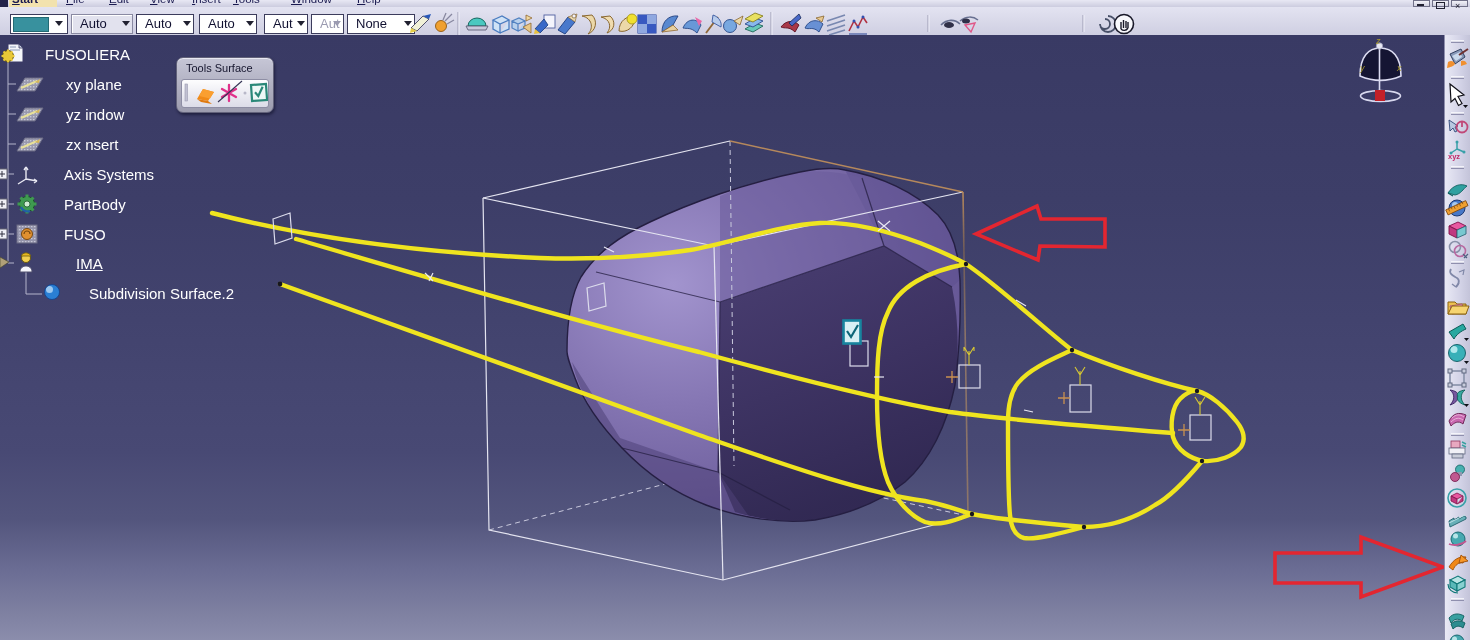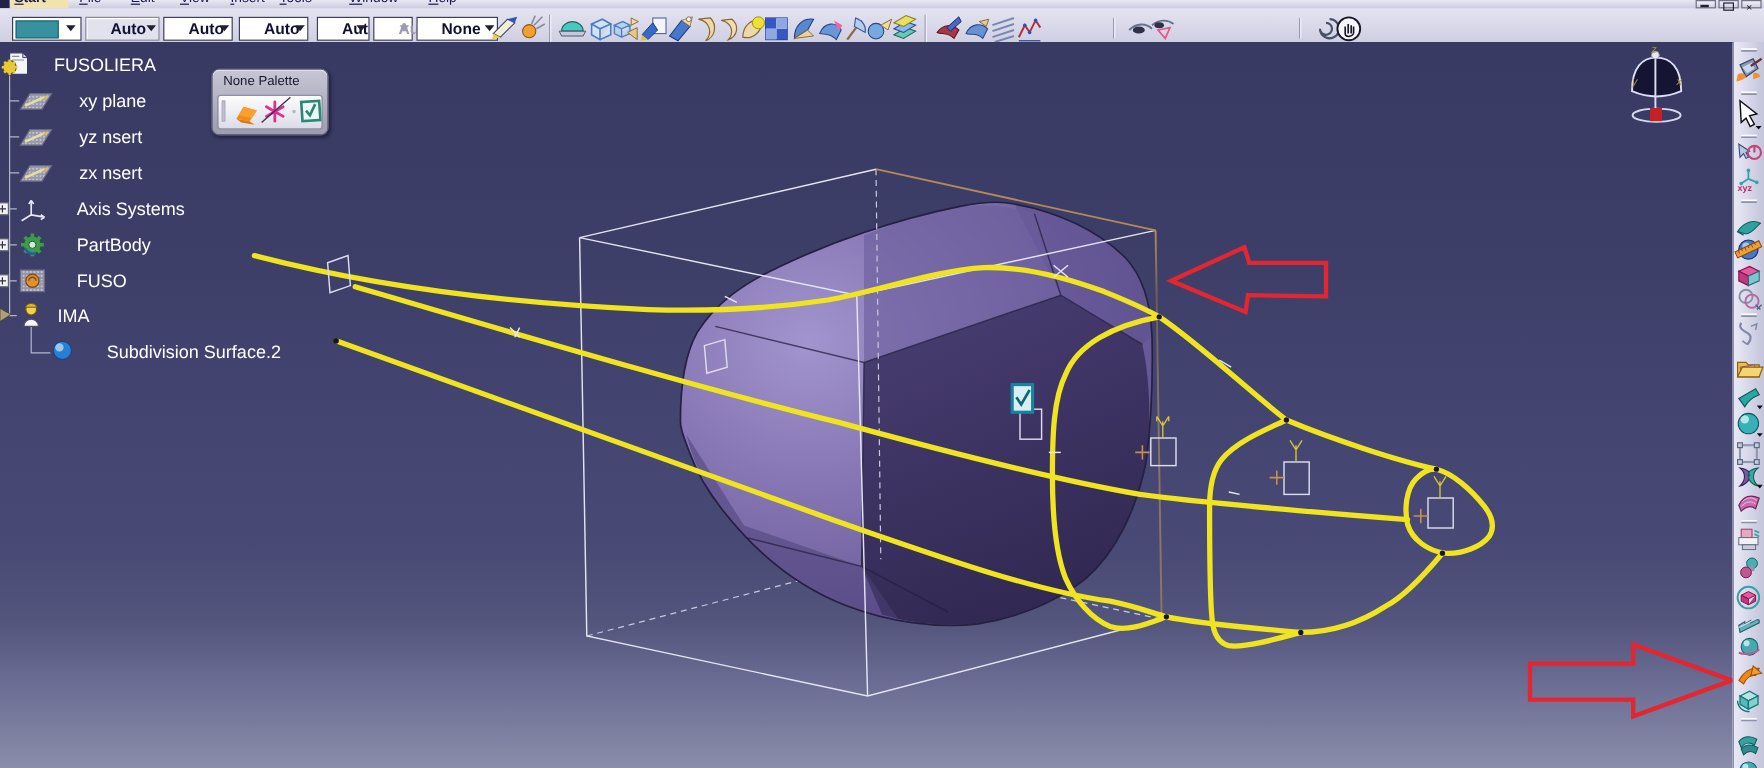--- a/index.html
+++ b/index.html
@@ -6,21 +6,21 @@
   body{width:1470px;height:640px;overflow:hidden;font-family:"Liberation Sans",sans-serif;}
   #app{position:absolute;top:0;left:0;width:1470px;height:640px;background:#d6d6e8;}
   #menubar{position:absolute;top:0;left:0;width:1470px;height:7px;overflow:hidden;
     background:linear-gradient(#e8e8f4,#ccccdf);font-size:11.5px;color:#1a1a50;}
   #menubar .mi{position:absolute;top:-7px;text-decoration:none;}
   #menubar .mi u{text-decoration:underline;}
   #startbg{position:absolute;top:0;left:9px;width:48px;height:7px;background:#f2e2ae;}
   #toolbar{position:absolute;top:7px;left:0;width:1470px;height:28px;
     background:linear-gradient(#e3e3f1,#cfcfe2);border-bottom:1px solid #7e7e9a;}
   .combo{position:absolute;top:7px;height:20px;background:#ffffff;border:1px solid #3c3c5c;
-    font-size:13px;color:#101030;line-height:18px;padding-left:20px;box-sizing:border-box;font-weight:bold;}
+    font-size:13px;color:#101030;line-height:18px;padding-left:8px;box-sizing:border-box;}
   .combo .arr{position:absolute;right:2px;top:6px;width:0;height:0;
     border-left:4px solid transparent;border-right:4px solid transparent;border-top:5px solid #202030;}
   #viewport{position:absolute;top:35px;left:0;width:1444px;height:605px;overflow:hidden;}
   #rtoolbar{position:absolute;top:35px;left:1444px;width:26px;height:605px;
     background:linear-gradient(90deg,#e9e9f5,#d2d2e6 60%,#c2c2d8);border-left:1px solid #8f8fae;}
   .wbtn{position:absolute;top:0;height:7px;width:15px;background:linear-gradient(#f2f2f8,#d0d0e0);
     border:1px solid #707088;box-sizing:border-box;}
   #tree{position:absolute;top:0;left:0;color:#ffffff;font-size:15px;}
   .trow{position:absolute;white-space:nowrap;margin-left:18px;}
   #palette{position:absolute;left:176px;top:22px;width:96px;height:54px;border-radius:7px;
@@ -408,30 +408,30 @@
         </g>
 
         <g transform="translate(44,249)">
           <circle cx="8" cy="8" r="7.5" fill="#2a7fd4"></circle>
           <circle cx="5.5" cy="5.5" r="3.5" fill="#9cc8f0"></circle>
           <circle cx="8" cy="8" r="7.5" fill="none" stroke="#10408a" stroke-width="0.8"></circle>
         </g>
       </svg>
       <div class="trow" style="left:27px;top:11px;">FUSOLIERA</div>
       <div class="trow" style="left:48px;top:41px;">xy plane</div>
-      <div class="trow" style="left:48px;top:71px;">yz nsert</div>
+      <div class="trow" style="left:48px;top:71px;">yz indow</div>
       <div class="trow" style="left:48px;top:101px;">zx nsert</div>
       <div class="trow" style="left:46px;top:131px;">Axis Systems</div>
       <div class="trow" style="left:46px;top:161px;">PartBody</div>
       <div class="trow" style="left:46px;top:191px;">FUSO</div>
-      <div class="trow" style="left:30px;top:220px;">IMA</div>
+      <div class="trow" style="left:58px;top:220px;text-decoration:underline;">IMA</div>
       <div class="trow" style="left:71px;top:250px;">Subdivision Surface.2</div>
     </div>
     <div id="palette">
-      <div class="ptitle">None Palette</div>
+      <div class="ptitle">Tools Surface</div>
       <div class="pbody">
         <svg width="86" height="27">
           <rect x="3" y="4" width="2.5" height="17" fill="#c0c0d2" stroke="#9a9ab0" stroke-width="0.6"></rect>
           <g transform="translate(13,3)">
             <path d="M2,16 L13,18 L19,9 L8,6 Z" fill="#f08a18"></path>
             <path d="M4,13 L15,15.5 L19,9 L8,6 Z" fill="#fa9f30"></path>
             <path d="M2,16 L6,19 L17,21 L13,18 Z" fill="#e07a10"></path>
           </g>
           <g transform="translate(39,4)" stroke="#e0308a" stroke-width="2.3" stroke-linecap="round">
             <path d="M8,1 L8,17 M1,5 L15,13 M1,13 L15,5"></path>

